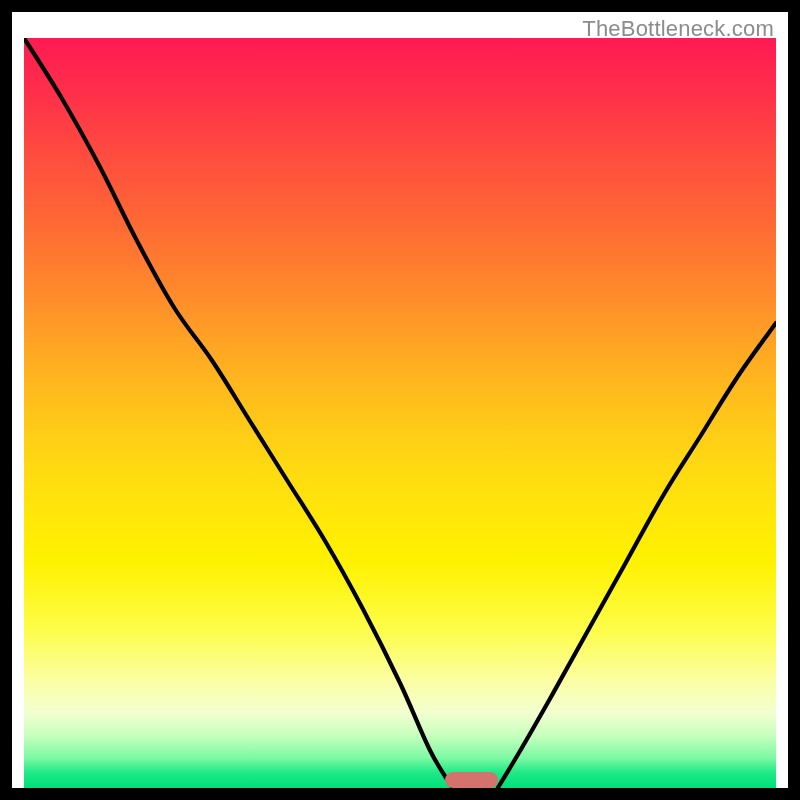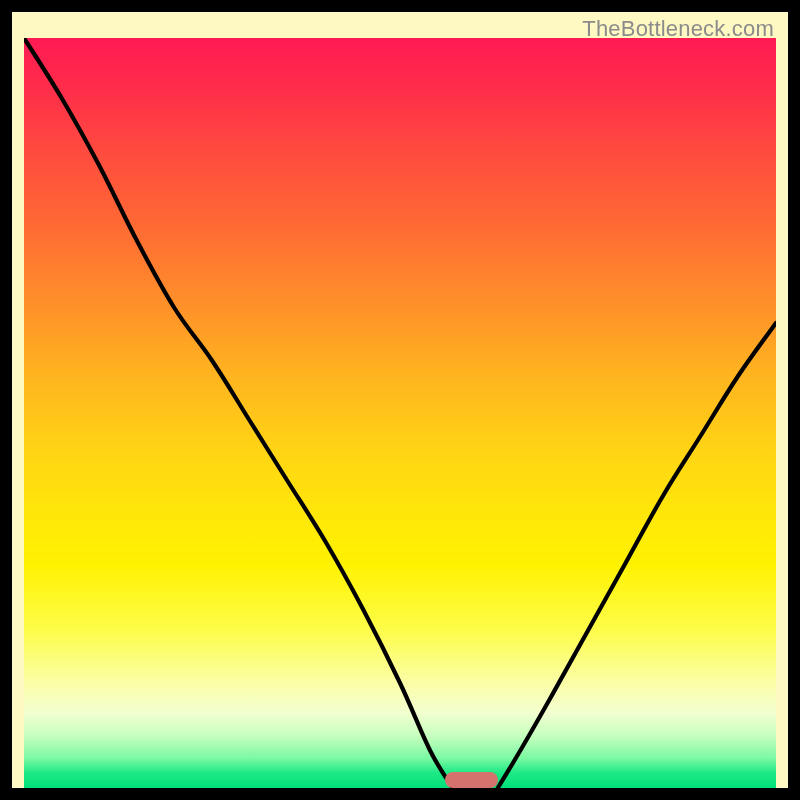--- a/index.html
+++ b/index.html
@@ -10,21 +10,21 @@
     background: #000;
     overflow: hidden;
     font-family: Arial, Helvetica, sans-serif;
   }
   .frame {
     position: absolute;
     left: 12px;
     top: 12px;
     width: 776px;
     height: 776px;
-    background: #fef9c3;
+    background: #ffffff;
   }
   .plot {
     position: absolute;
     left: 12px;
     top: 26px;
     width: 752px;
     height: 750px;
     overflow: hidden;
   }
   .gradient-bg {

